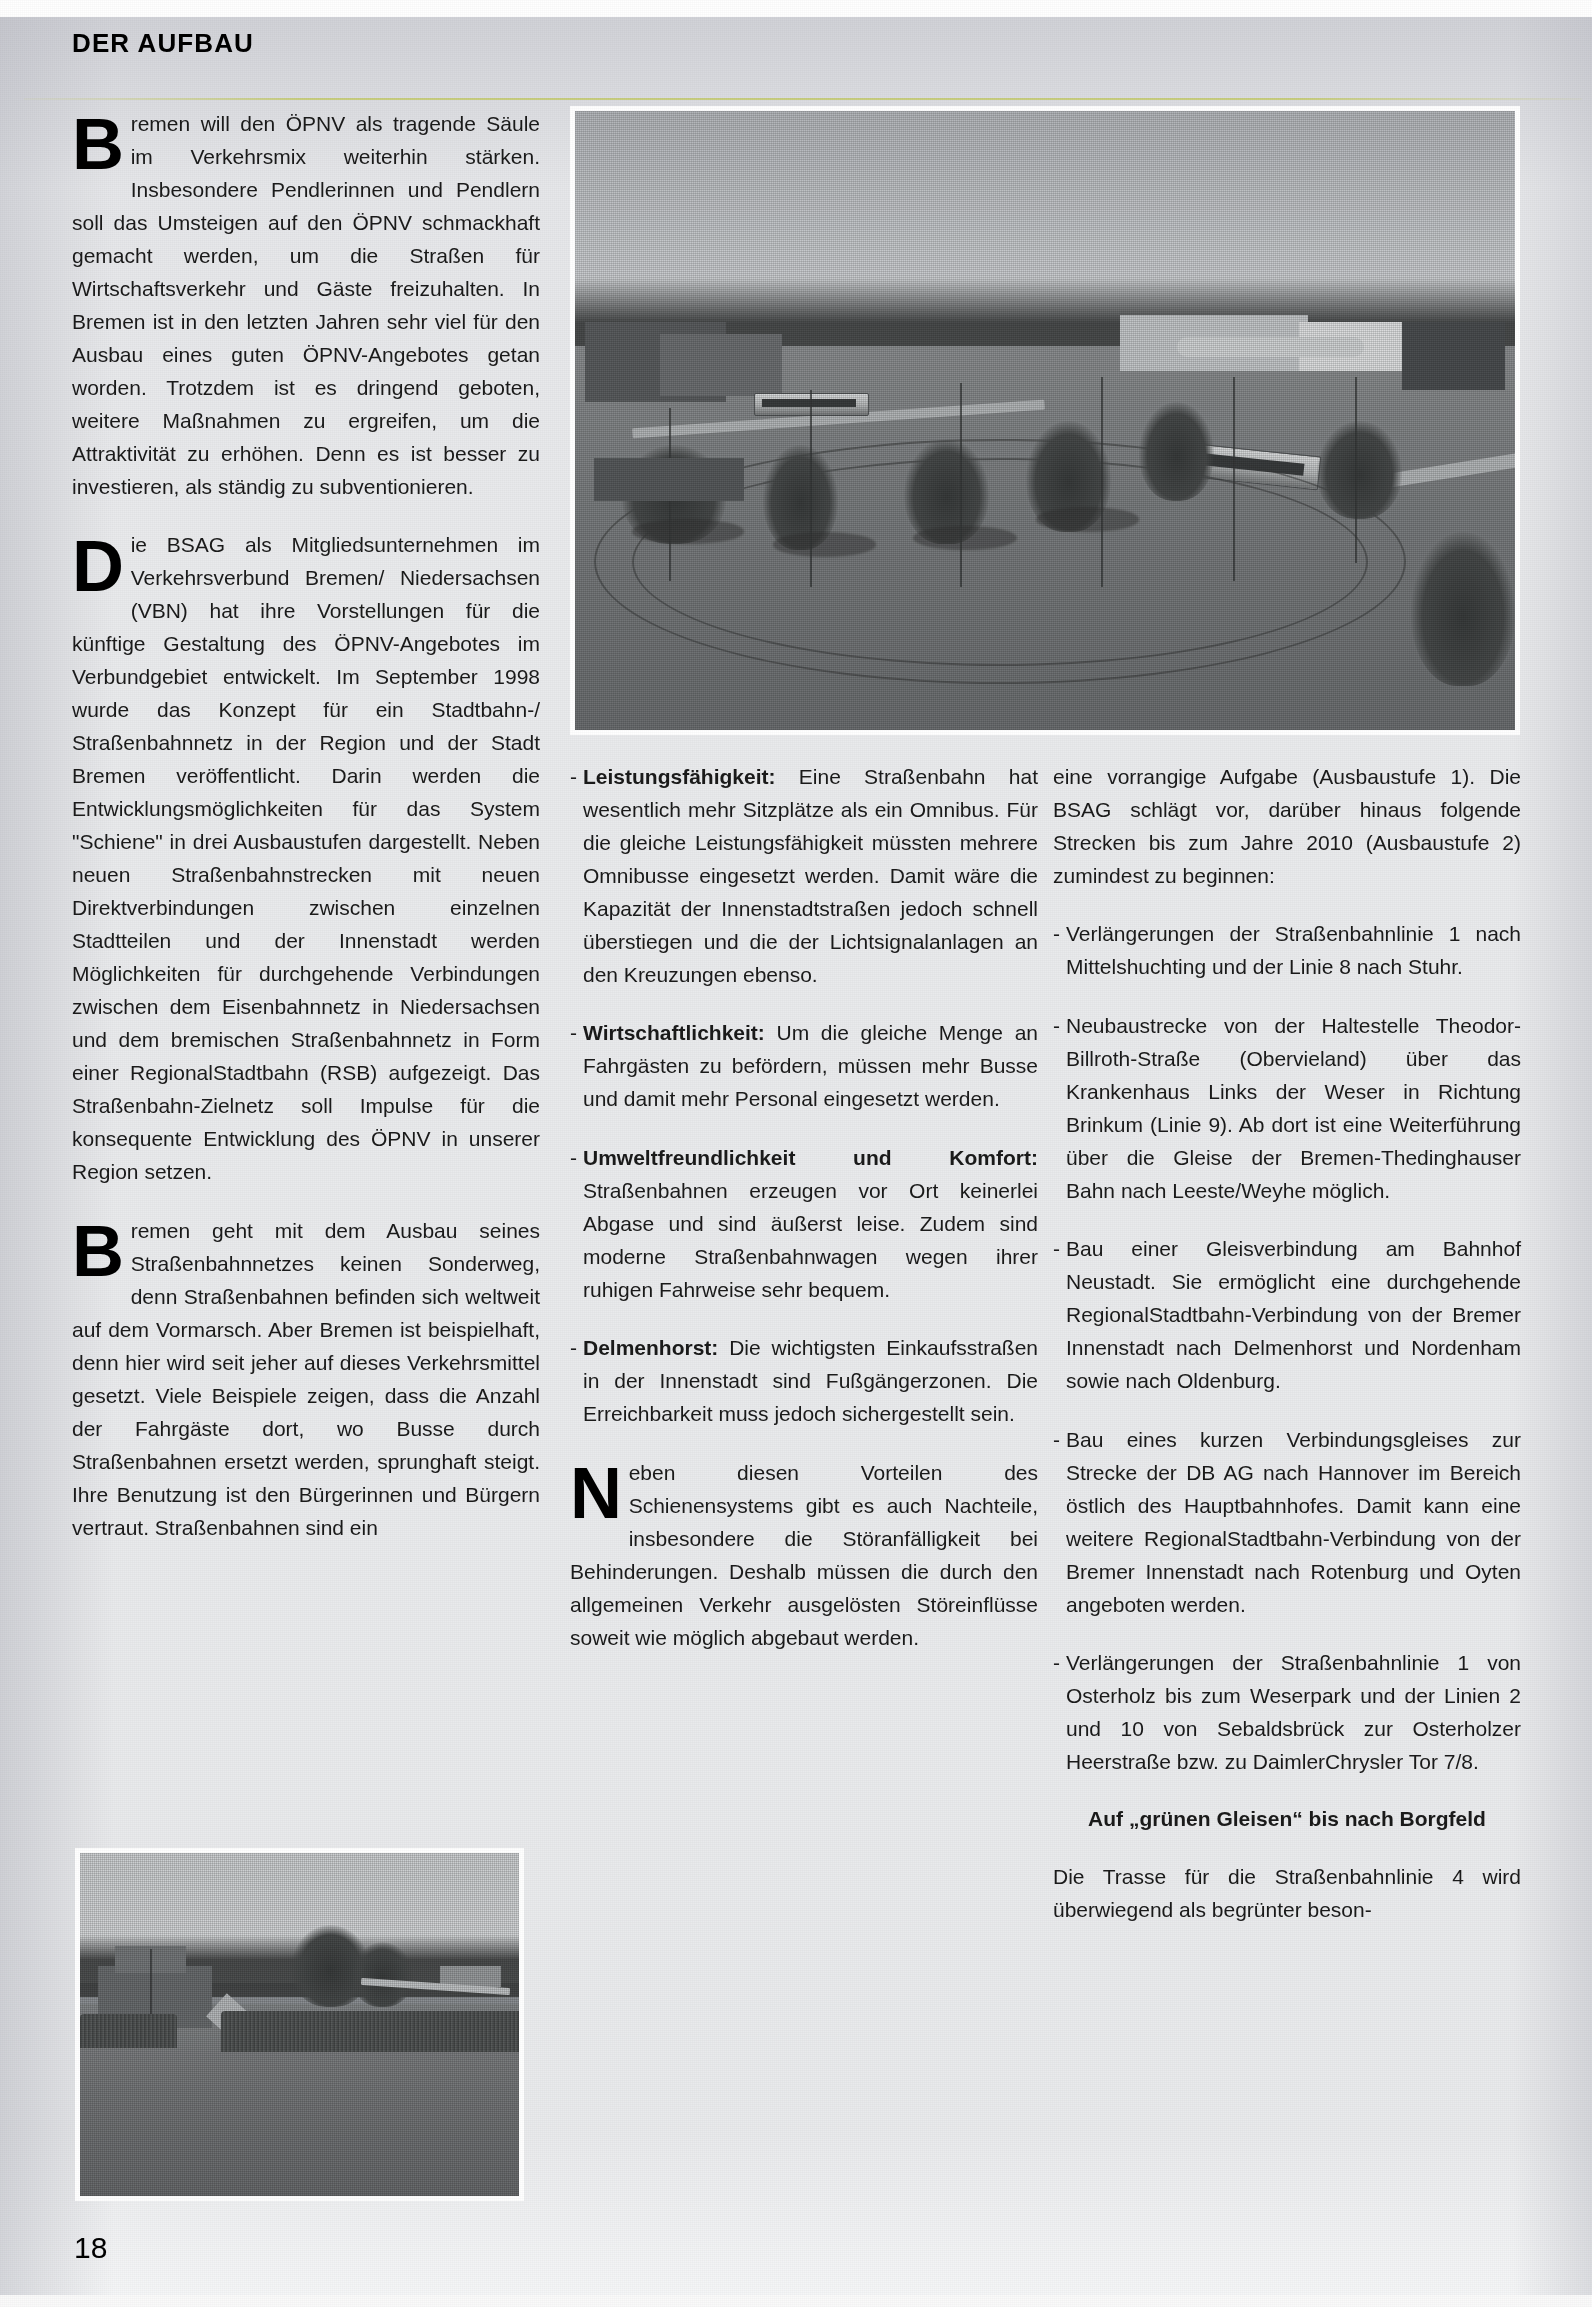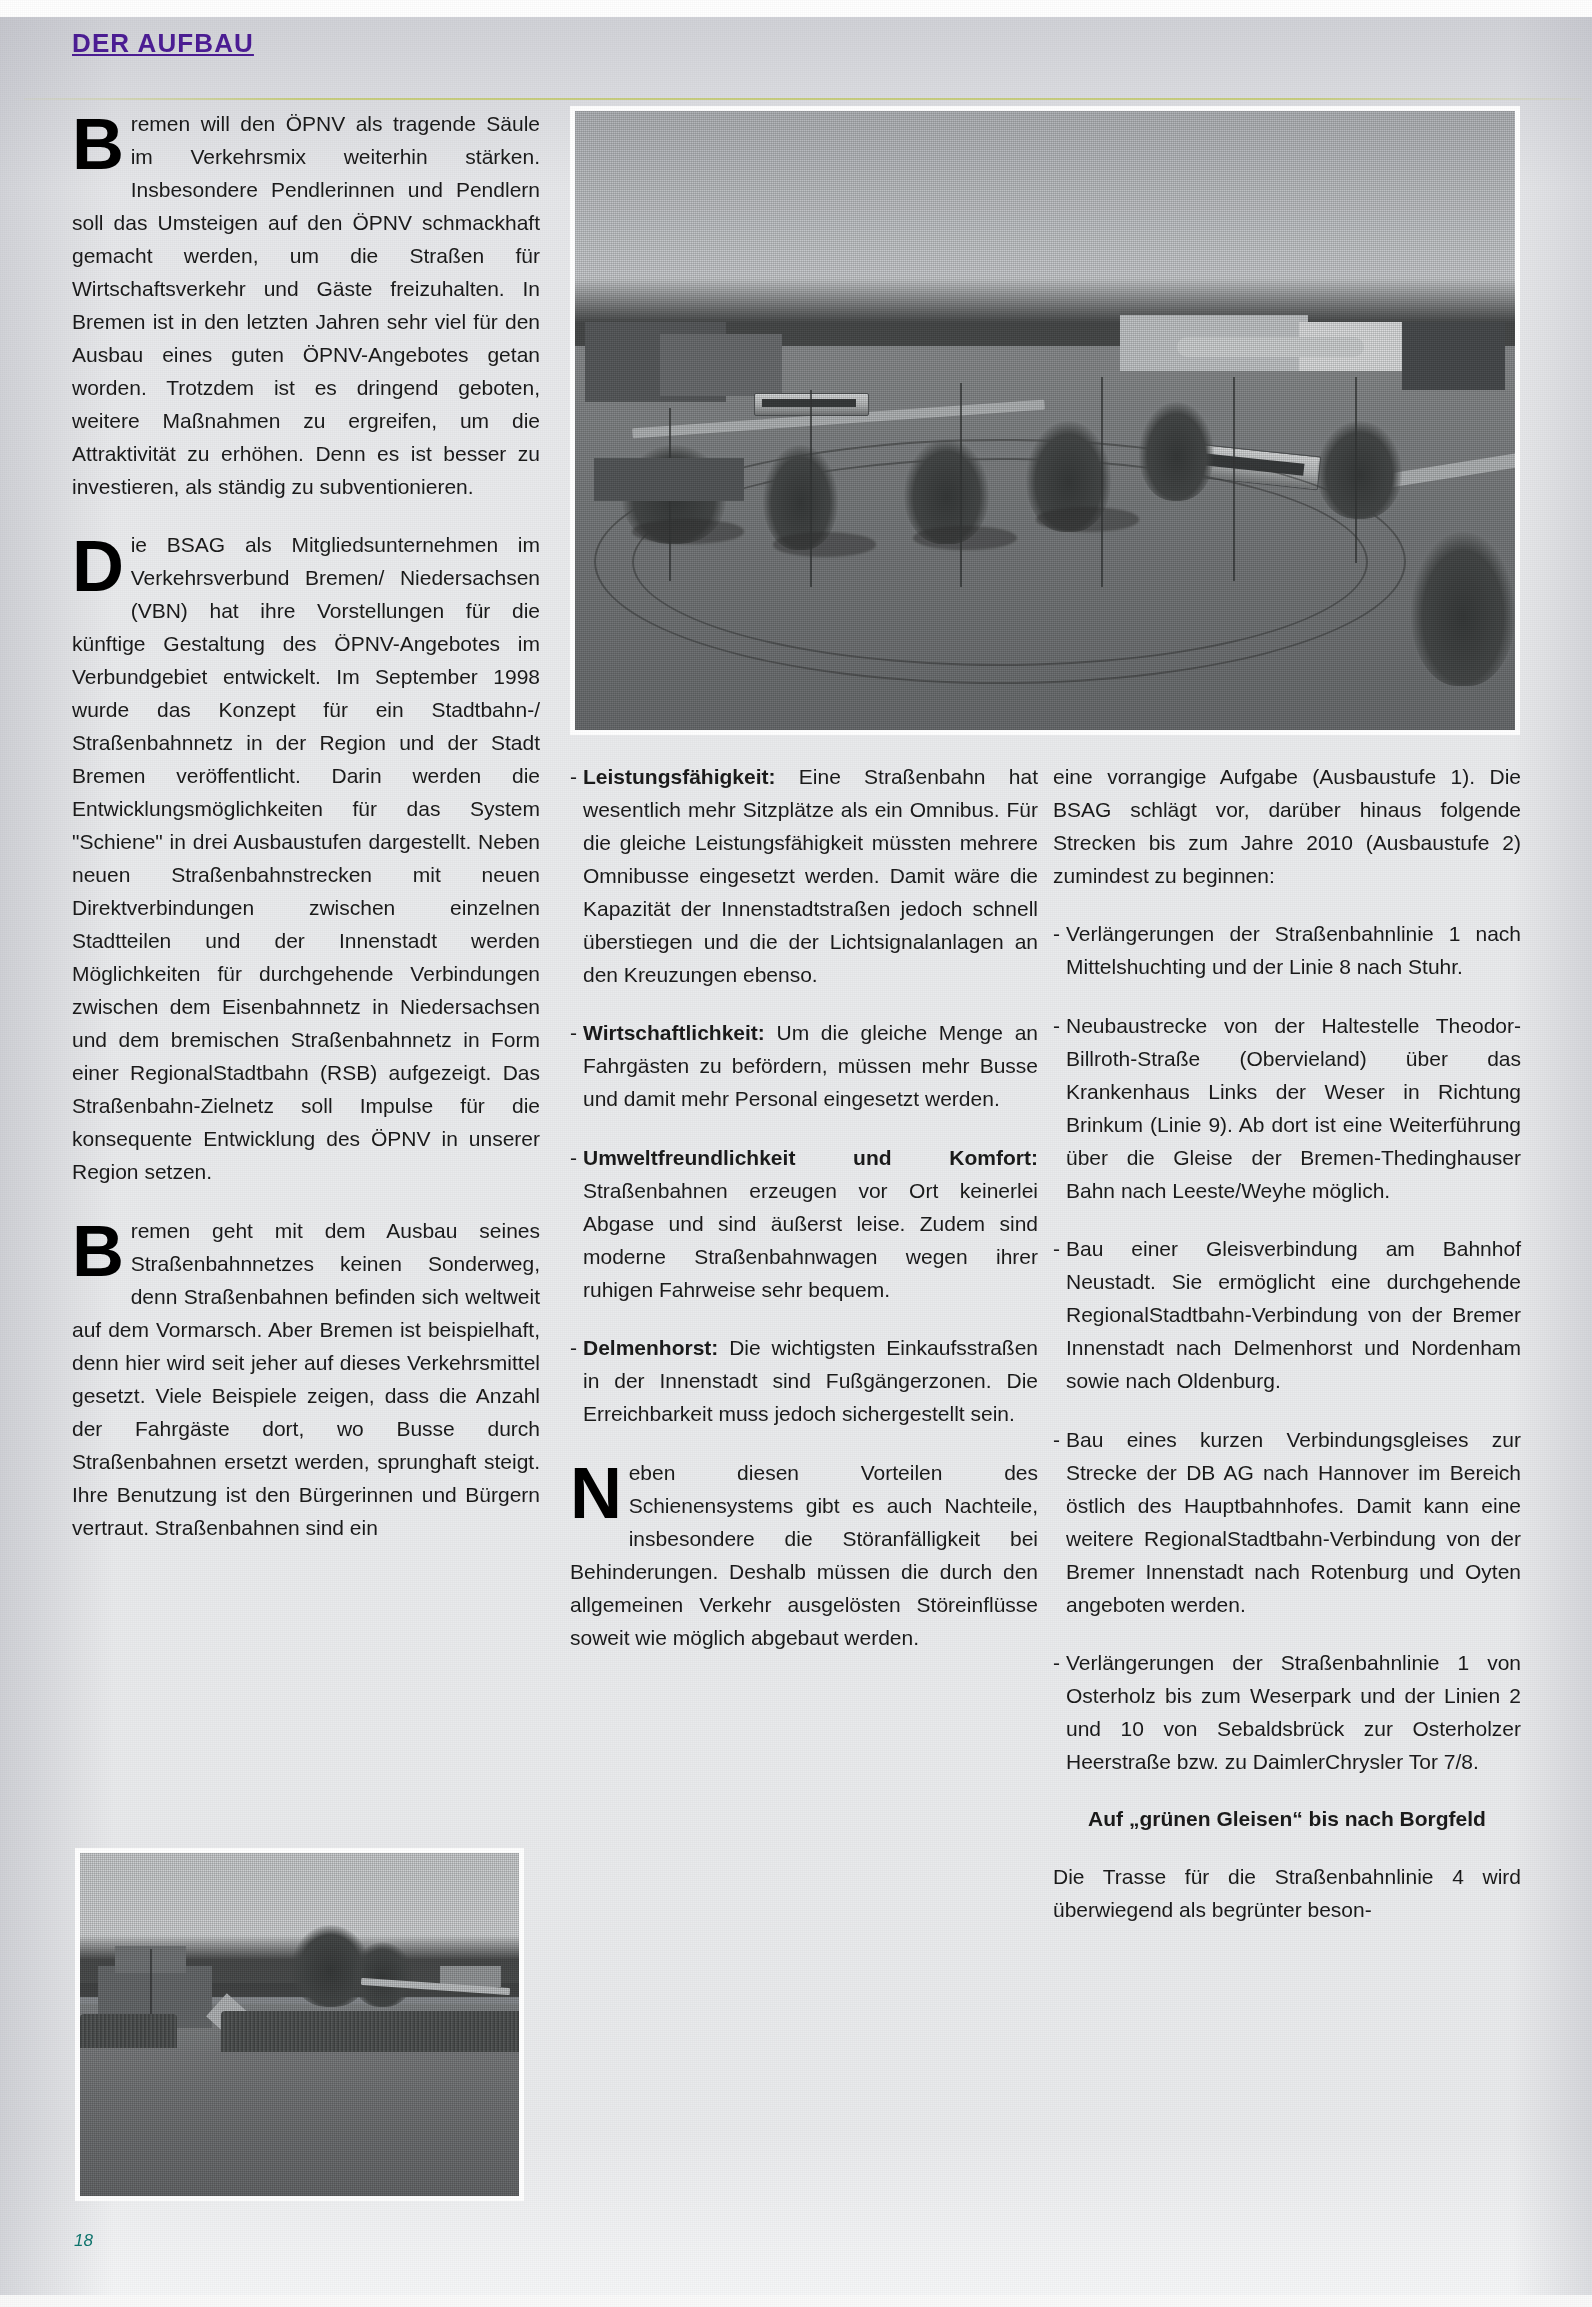--- a/index.html
+++ b/index.html
@@ -51,23 +51,22 @@
   }
 
   
   .header {
     position: absolute;
     left: 72px;
     top: 28px;
     font-size: 26px;
     font-weight: bold;
     letter-spacing: 1.1px;
-    color: #4c1d95;
+    color: #000000;
     font-family: "Liberation Sans", sans-serif;
-    text-decoration: underline;
   }
   .header-rule {
     position: absolute;
     left: 24px;
     top: 98px;
     width: 1558px;
     height: 2px;
     background: linear-gradient(90deg, rgba(205,208,160,0.15), rgba(199,205,122,0.95) 18%, rgba(199,205,122,0.95) 82%, rgba(205,208,160,0.15));
   }
 
@@ -227,24 +226,23 @@
       repeating-linear-gradient(90deg, rgba(0,0,0,0.10) 0px, rgba(0,0,0,0.10) 0.7px, rgba(255,255,255,0) 0.7px, rgba(255,255,255,0) 2px);
     mix-blend-mode: multiply;
     pointer-events: none;
   }
 
   
   .page-number {
     position: absolute;
     left: 74px;
     top: 2231px;
-    font-size: 17px;
-    color: #0f766e;
+    font-size: 30px;
+    color: #000000;
     font-family: "Liberation Sans", sans-serif;
-    font-style: italic;
   }
 </style>
 </head>
 <body>
 
 <div class="page">
 
   <div class="paper-tint"></div>
 
   <div class="scan-edge-top"></div>

